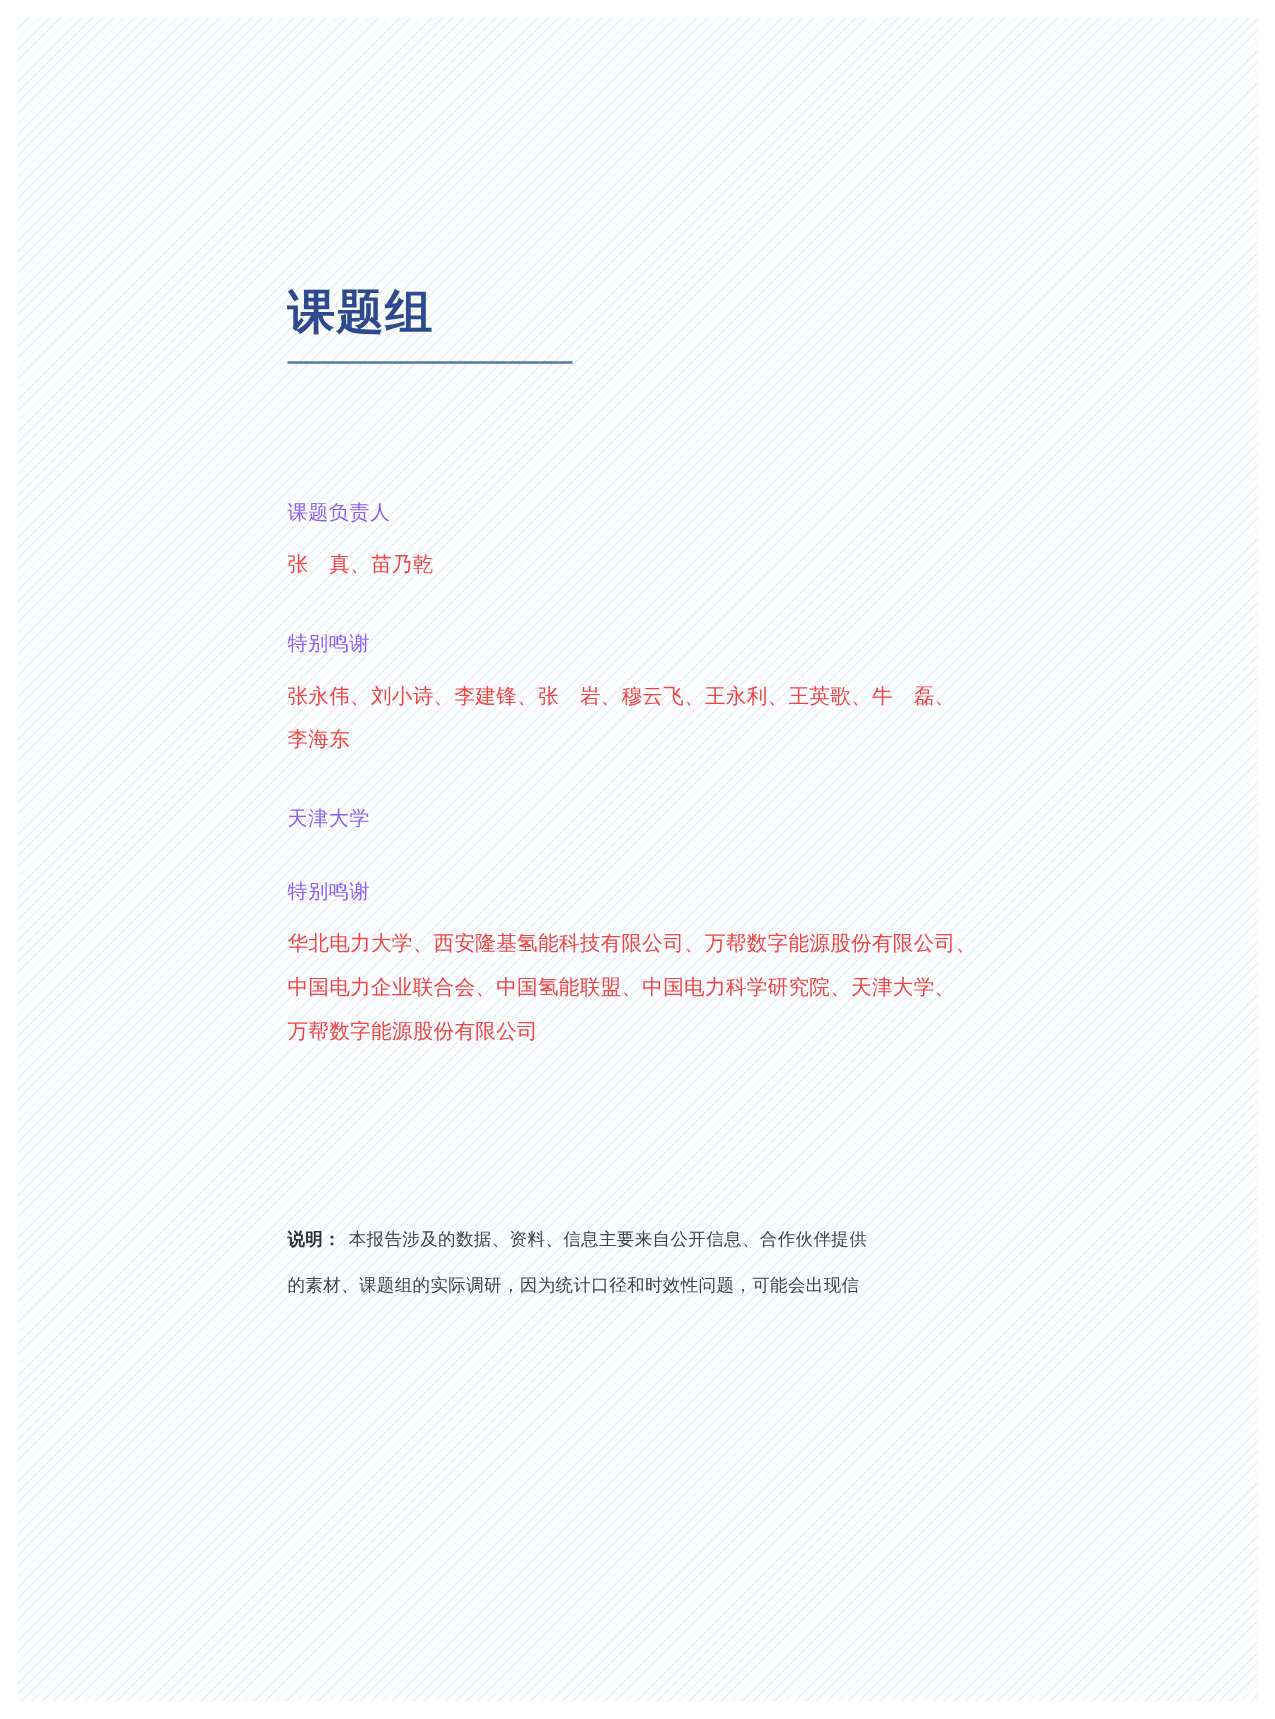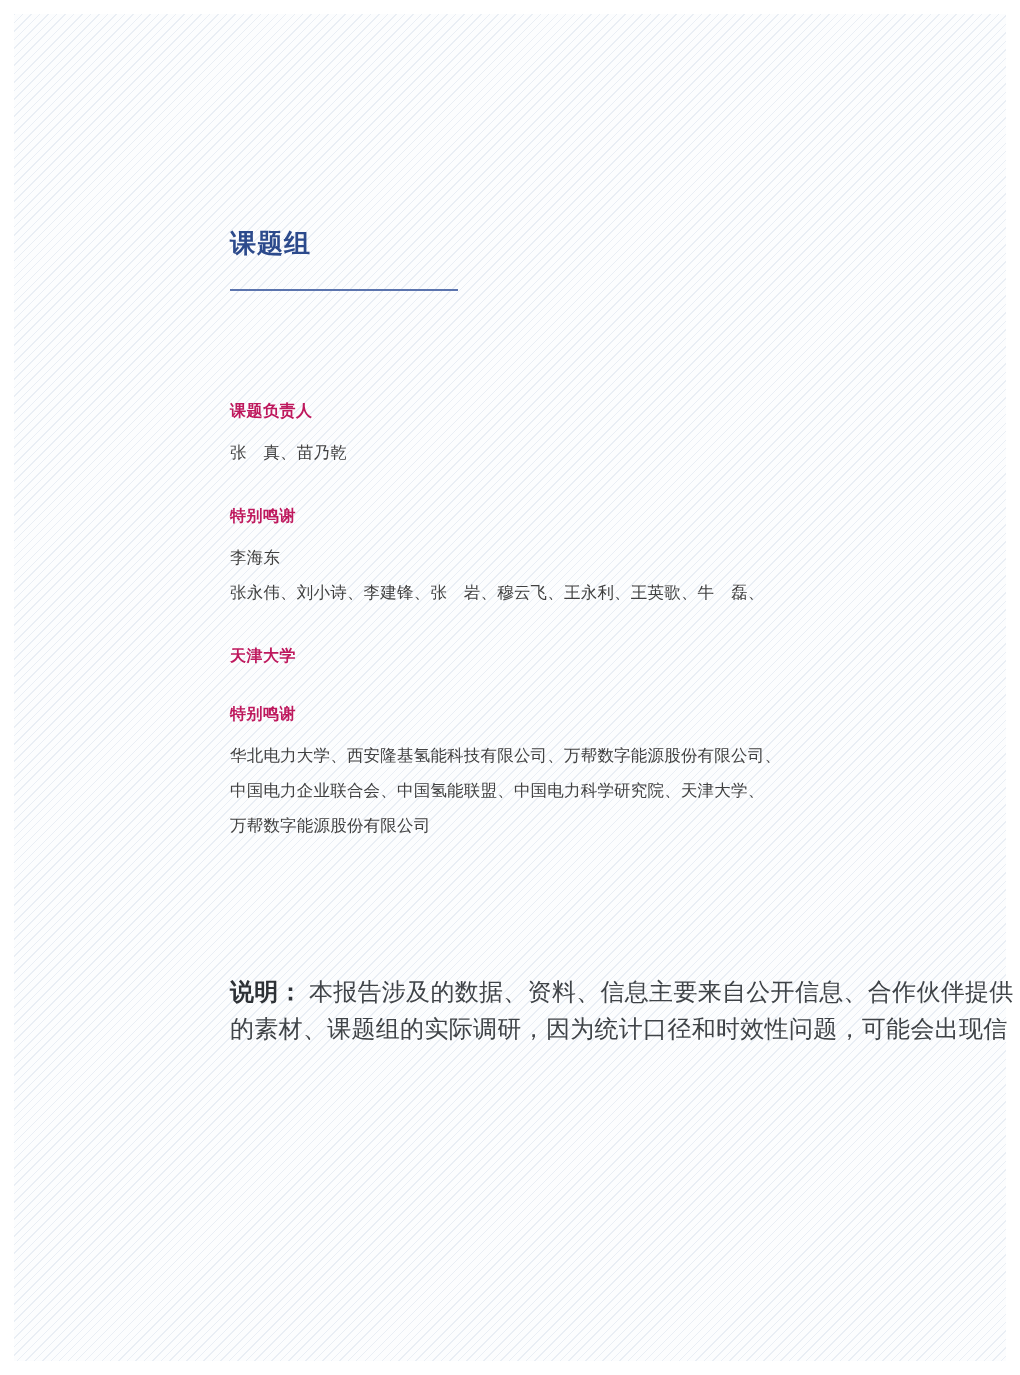--- a/index.html
+++ b/index.html
@@ -17,60 +17,60 @@
       repeating-linear-gradient(135deg,
         rgba(203,214,229,0.38) 0px,
         rgba(203,214,229,0.38) 1px,
         rgba(252,253,254,0) 1px,
         rgba(252,253,254,0) 6px),
       #fcfdfe;
   }
   .page-title {
     position: absolute;
     left: 230px; top: 228px;
-    font-size: 26px;
+    font-size: 38px;
     line-height: 1.2;
     font-weight: 700;
     color: #2c4a8c;
     letter-spacing: 1px;
   }
   .title-rule {
     position: absolute;
     left: 230px; top: 289px;
     width: 228px; height: 2px;
     background: #5b74ae;
   }
   .sections {
     position: absolute;
     left: 230px; top: 399px;
     width: 620px;
   }
   .section { margin-bottom: 34px; }
   .section-heading {
     font-size: 16px;
     line-height: 24px;
-    font-weight: 700;
-    color: #be185d;
+    font-weight: 400;
+    color: #8b5cf6;
     margin-bottom: 12px;
     letter-spacing: 0.5px;
   }
   .body-line {
     font-size: 16.5px;
     line-height: 35px;
-    color: #404040;
+    color: #ef4444;
     white-space: nowrap;
     letter-spacing: 0.2px;
   }
   .note {
     position: absolute;
     left: 230px; top: 973px;
     width: 620px;
   }
   .note-line {
-    font-size: 24px;
+    font-size: 14px;
     line-height: 37px;
     color: #3f4347;
     white-space: nowrap;
     letter-spacing: 0.3px;
   }
   .note-label {
     font-weight: 700;
     color: #2d3136;
     margin-right: 6px;
   }
@@ -85,22 +85,22 @@
 
 <div class="sections">
 
   <section class="section">
     <h2 class="section-heading">课题负责人</h2>
     <div class="body-line">张　真、苗乃乾</div>
   </section>
 
   <section class="section">
     <h2 class="section-heading">特别鸣谢</h2>
+    <div class="body-line">张永伟、刘小诗、李建锋、张　岩、穆云飞、王永利、王英歌、牛　磊、</div>
     <div class="body-line">李海东</div>
-    <div class="body-line">张永伟、刘小诗、李建锋、张　岩、穆云飞、王永利、王英歌、牛　磊、</div>
   </section>
 
   <section class="section">
     <h2 class="section-heading">天津大学</h2>
   </section>
 
   <section class="section">
     <h2 class="section-heading">特别鸣谢</h2>
     <div class="body-line">华北电力大学、西安隆基氢能科技有限公司、万帮数字能源股份有限公司、</div>
     <div class="body-line">中国电力企业联合会、中国氢能联盟、中国电力科学研究院、天津大学、</div>

